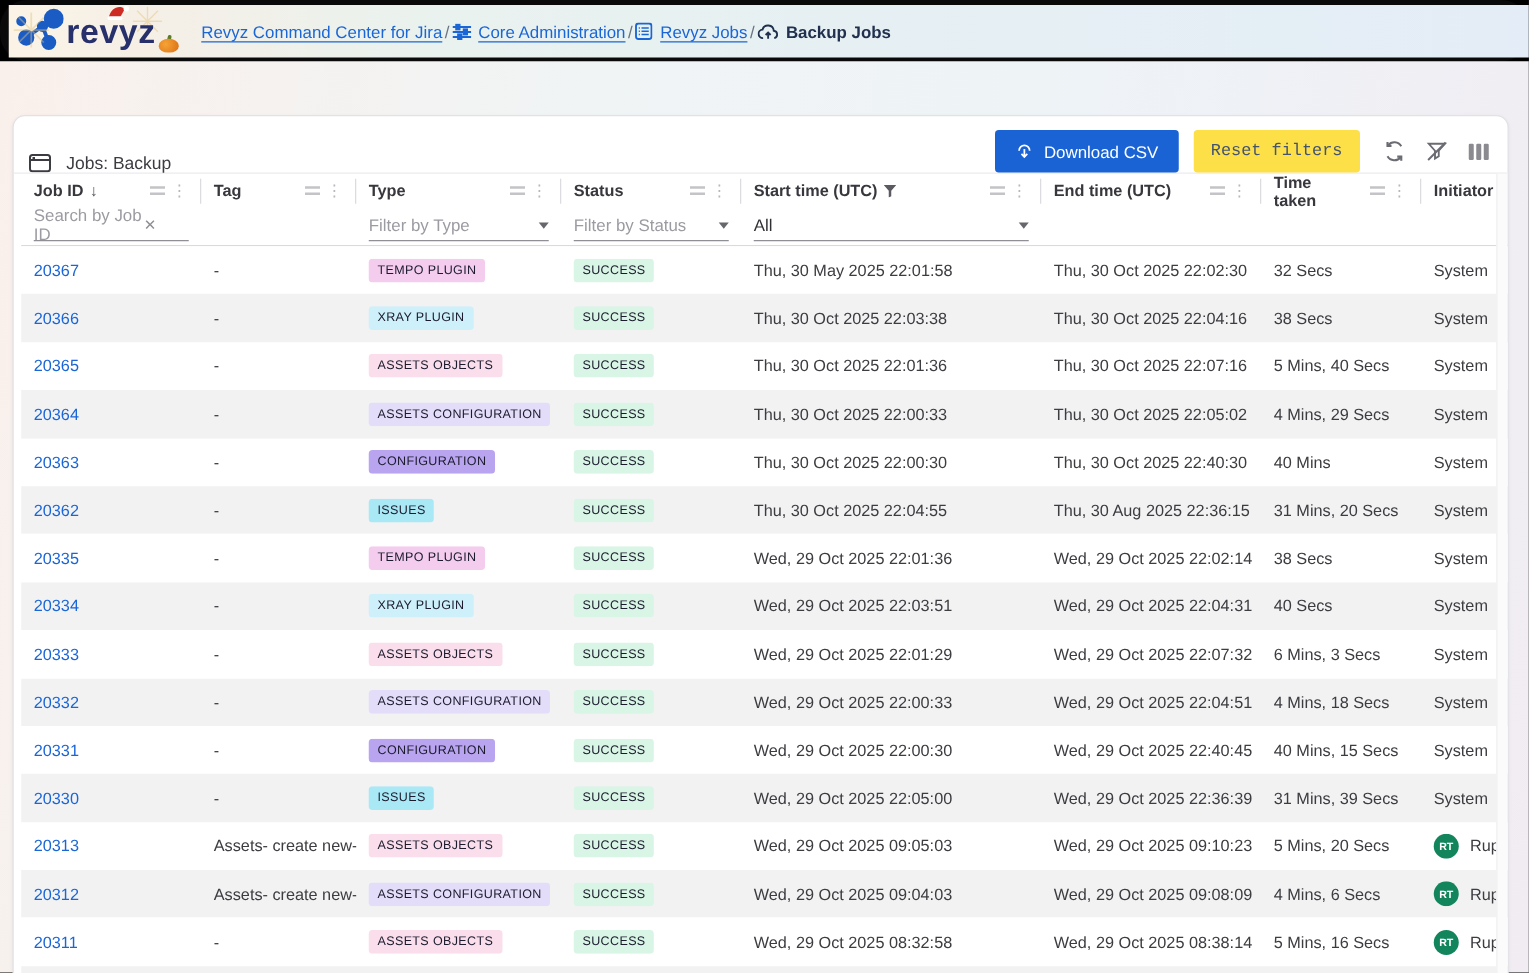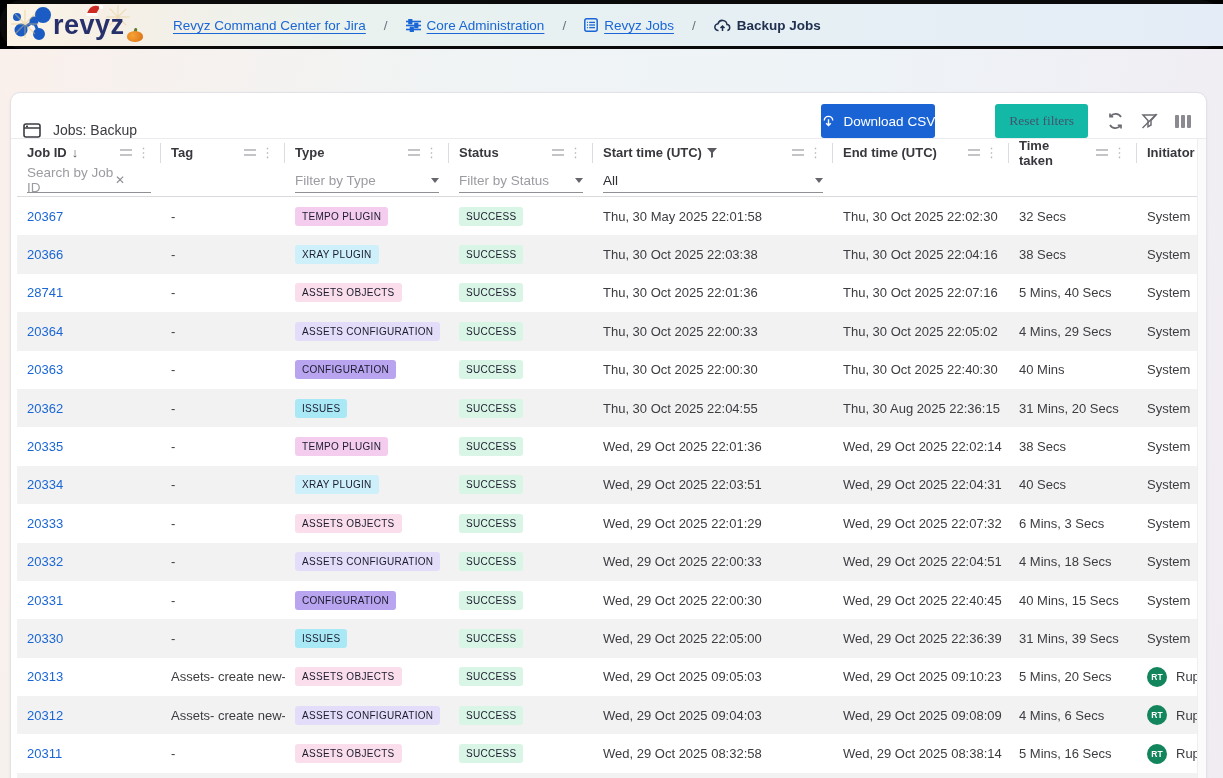--- a/index.html
+++ b/index.html
@@ -11,40 +11,40 @@
           background:linear-gradient(90deg,#fbf4e6 0%,#f6efe6 8%,#e9f2ee 28%,#e6f0f3 55%,#e4edf7 100%);
           display:flex; align-items:center; }
   .logo-wrap { position:relative; display:flex; align-items:center; margin-left:4px; width:150px; height:42px; }
   .fw { position:absolute; opacity:.45; }
   .logo-text { font-size:27px; font-weight:800; color:#27306b; letter-spacing:.5px; margin-left:2px; position:relative; }
   .santa-hat { position:absolute; left:72px; top:-1px; width:24px; height:14px; z-index:2; }
   .pumpkin { position:absolute; left:116px; top:24px; width:17px; height:14px; }
   .pumpkin .body { position:absolute; left:0; top:3px; width:16px; height:11px; border-radius:50% 50% 46% 46%; background:radial-gradient(circle at 35% 40%, #f6a335, #d96e14); }
   .pumpkin .stem { position:absolute; left:7px; top:0; width:3px; height:5px; background:#5a7d2a; border-radius:2px; transform:rotate(14deg); }
 
-  .breadcrumb { display:flex; align-items:center; gap:16px; margin-left:12px; font-size:13.5px; white-space:nowrap; }
+  .breadcrumb { display:flex; align-items:center; gap:0; font-size:13.5px; white-space:nowrap; }
   .breadcrumb a { color:#1a66d6; text-decoration:underline; text-underline-offset:3px; cursor:pointer; }
   .bc-sep { color:#6b7280; padding:0 2px; }
   .bc-item { display:flex; align-items:center; gap:6px; }
   .bc-current { color:#20304e; font-weight:700; display:flex; align-items:center; gap:6px; }
 
   
   .page { position:absolute; top:49px; left:0; width:1223px; height:729px;
           background:linear-gradient(100deg,#faf0eb 0%,#f0f4f5 35%,#eef3f7 65%,#f1ecf2 100%); }
   .card { position:absolute; left:10px; top:43px; width:1197px; height:720px; background:#fff;
           border:1px solid #e2e2e6; border-radius:10px 10px 0 0; box-shadow:0 1px 3px rgba(40,40,60,.06); overflow:hidden; }
 
   
   .toolbar { height:46px; display:flex; align-items:flex-end; padding:0 14px 0 12px; border-bottom:1px solid #ececf0; }
   .tb-title { display:flex; align-items:center; gap:12px; font-size:14px; color:#3b3b42; }
   .tb-right { margin-left:auto; display:flex; align-items:center; gap:12px; }
   .btn-primary { display:flex; align-items:center; gap:8px; background:#1a63d4; color:#fff; border:none; border-radius:3px;
-                 height:34px; padding:0 0; font-size:13.5px; font-family:inherit; cursor:pointer; }
-  .btn-plain { background:#14b8a6; color:#44546f; border:none; border-radius:3px; height:34px; padding:0 14px;
-               font-size:13.5px; font-family:Liberation Serif, serif; cursor:pointer;margin-left:48px; }
+                 height:34px; padding:0 16px; font-size:13.5px; font-family:inherit; cursor:pointer; }
+  .btn-plain { background:#fde047; color:#44546f; border:none; border-radius:3px; height:34px; padding:0 14px;
+               font-size:13.5px; font-family:Liberation Mono, monospace; cursor:pointer; }
   .tb-icons { display:flex; align-items:center; gap:15px; margin-left:6px; }
   .tb-icons svg { cursor:pointer; display:block; }
 
   
   .table { margin-left:6px; width:1250px; }
   .grid { display:grid; grid-template-columns:144px 124px 164px 144px 240px 176px 128px 190px; }
   .thead { height:27px; align-items:center; }
   .th { display:flex; align-items:center; height:20px; padding:0 10px; border-right:1px solid #dcdce0;
         font-size:13px; font-weight:700; color:#37373d; gap:5px; }
   .th:last-child { border-right:none; }
@@ -330,21 +330,21 @@
           <div class="td">Thu, 30 Oct 2025 22:03:38</div>
           <div class="td">Thu, 30 Oct 2025 22:04:16</div>
           <div class="td">38 Secs</div>
           <div class="td td-init">
               <span>System</span>
             </div>
         </div>
 
         <div class="grid tr">
           <div class="td td-id">
-              <a>28741</a>
+              <a>20365</a>
             </div>
           <div class="td">-</div>
           <div class="td">
               <span class="badge" style="background: rgb(250, 222, 235);">ASSETS OBJECTS</span>
             </div>
           <div class="td">
               <span class="badge" style="background: rgb(217, 245, 229);">SUCCESS</span>
             </div>
           <div class="td">Thu, 30 Oct 2025 22:01:36</div>
           <div class="td">Thu, 30 Oct 2025 22:07:16</div>

